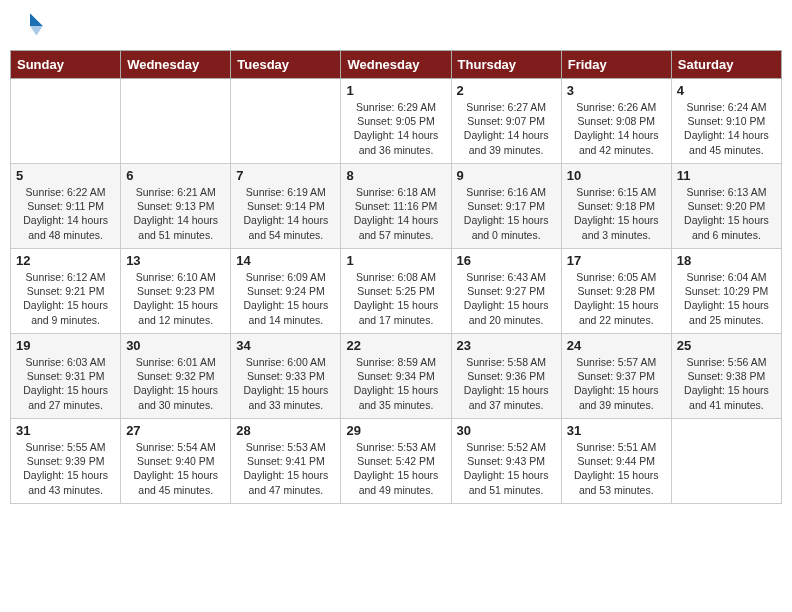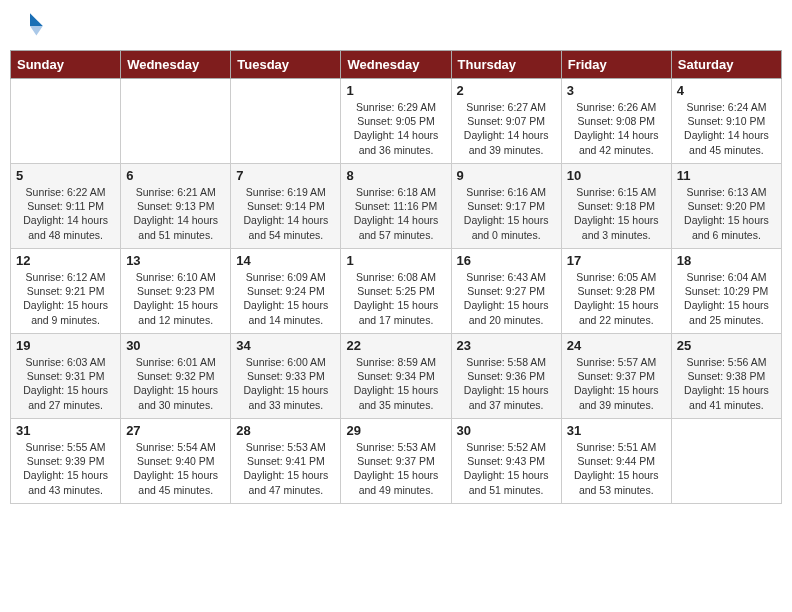--- a/index.html
+++ b/index.html
@@ -331,21 +331,21 @@
         <td>
           <div class="day-number">28</div>
           <div class="day-info">Sunrise: 5:53 AM
 Sunset: 9:41 PM
 Daylight: 15 hours
 and 47 minutes.</div>
         </td>
         <td>
           <div class="day-number">29</div>
           <div class="day-info">Sunrise: 5:53 AM
-Sunset: 9:37 PM
+Sunset: 5:42 PM
 Daylight: 15 hours
 and 49 minutes.</div>
         </td>
         <td>
           <div class="day-number">30</div>
           <div class="day-info">Sunrise: 5:52 AM
 Sunset: 9:43 PM
 Daylight: 15 hours
 and 51 minutes.</div>
         </td>

